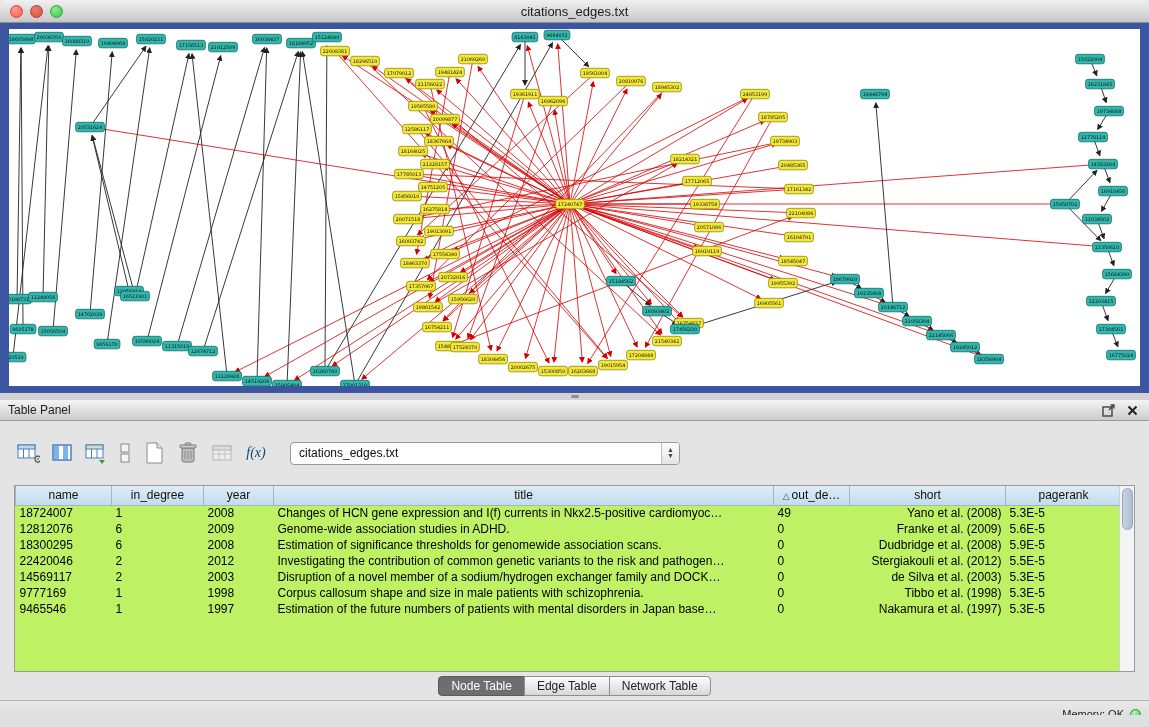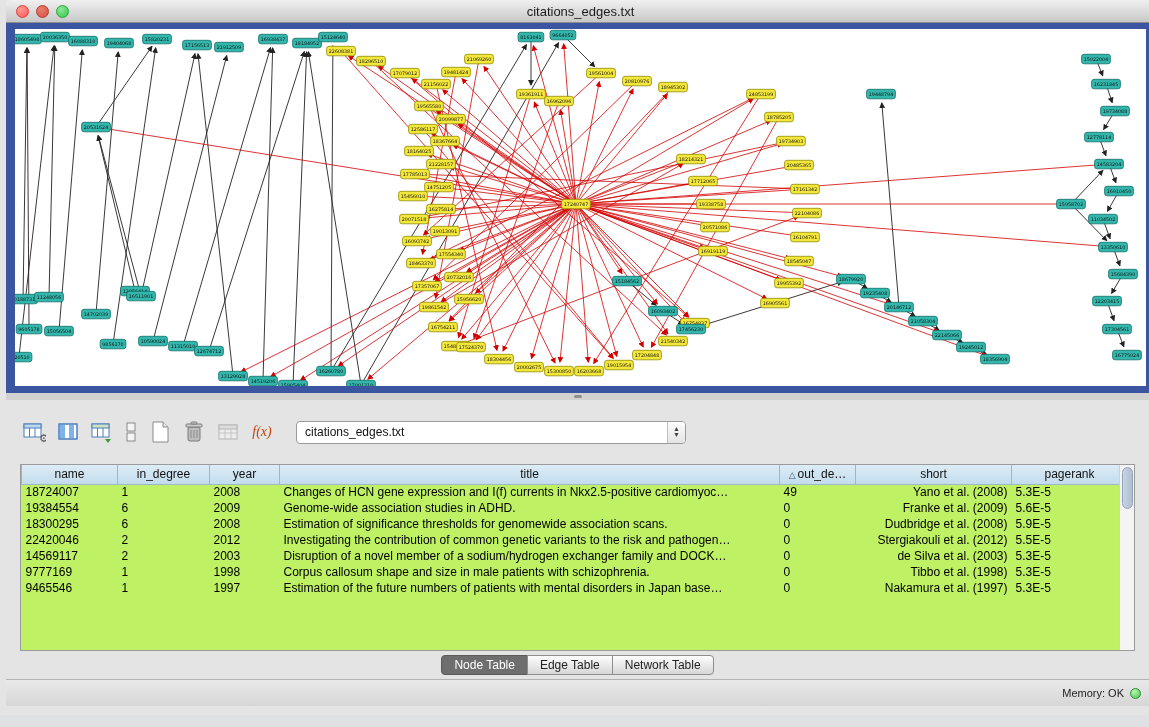--- a/index.html
+++ b/index.html
@@ -1,17 +1,17 @@
 <!DOCTYPE html>
 <html><head>
 <meta charset="utf-8">
 <style>
   html,body{margin:0;padding:0;background:#dfe0e2;}
   *{box-sizing:border-box;}
-  .app{width:1149px;height:715px;position:relative;font-family:"Liberation Sans",sans-serif;background:#e4e4e4;overflow:hidden;padding-left:6px;}
+  .app{width:1149px;height:715px;position:relative;font-family:"Liberation Sans",sans-serif;background:#e4e4e4;overflow:hidden;}
 
   
   .gwin{width:1149px;height:393px;}
   .titlebar{height:23px;background:linear-gradient(#f0f0f0,#c8c8c8);border-bottom:1px solid #8e8e8e;border-radius:5px 5px 0 0;position:relative;display:flex;align-items:center;justify-content:center;}
   .title{font-size:13px;color:#1c1c1c;}
   .lights{position:absolute;left:10px;top:5px;display:flex;gap:7px;}
   .light{width:13px;height:13px;border-radius:50%;border:1px solid rgba(0,0,0,.25);}
   .light.close{background:radial-gradient(circle at 35% 30%,#ff9a94,#fc5753);border-color:#df3e38;}
   .light.min{background:radial-gradient(circle at 35% 30%,#e87e6c,#d95043);border-color:#b23c32;}
   .light.zoom{background:radial-gradient(circle at 35% 30%,#8ce89a,#33c748);border-color:#27aa35;}
@@ -25,21 +25,21 @@
 
   
   .phead{height:21px;background:linear-gradient(#f4f4f4,#cccccc);border-bottom:1px solid #9b9b9b;display:flex;align-items:center;padding:0 8px;}
   .phead .ptitle{font-size:12px;color:#222;flex:0 0 auto;}
   .phead .spacer{flex:1;}
   .phead .hicon{width:18px;height:16px;display:flex;align-items:center;justify-content:center;cursor:pointer;margin-left:6px;}
 
   .toolbar{height:64px;background:#e4e4e4;display:flex;align-items:center;padding-left:14px;}
   .tb{width:28px;height:26px;border:none;background:transparent;padding:1px;margin-right:6px;display:flex;align-items:center;justify-content:center;cursor:pointer;}
   .tb.narrow{width:18px;}
-  .fxbtn{font-family:"Liberation Serif",serif;font-style:italic;font-size:14px;color:#c2410c;}
+  .fxbtn{font-family:"Liberation Serif",serif;font-style:italic;font-size:14px;color:#0c4a6e;}
   .combo{margin-left:14px;width:390px;height:23px;background:#fff;border:1px solid #9a9a9a;border-radius:4px;display:flex;align-items:center;font-size:12px;color:#111;overflow:hidden;}
   .combo .cval{flex:1;padding:0 8px;white-space:nowrap;}
   .combo .cstep{width:18px;height:100%;border-left:1px solid #c0c0c0;display:flex;flex-direction:column;align-items:center;justify-content:center;font-size:7px;line-height:6px;color:#444;background:linear-gradient(#fdfdfd,#e4e4e4);}
 
   .tablewrap{height:187px;margin:0 14px;background:#bef264;border:1px solid #9a9a9a;position:relative;overflow:hidden;}
   table.dt{border-collapse:collapse;table-layout:fixed;width:calc(100% - 15px);font-size:12px;}
   table.dt th{height:19px;font-weight:normal;font-size:12px;color:#111;background:linear-gradient(#ddecf6,#c2dcec);border:1px solid #9fb6c6;border-top:none;padding:0 3px;white-space:nowrap;overflow:hidden;}
   table.dt th .sort{font-size:9px;color:#33506b;margin-right:2px;}
   table.dt td{height:16px;padding:0 4px;white-space:nowrap;overflow:hidden;text-overflow:ellipsis;color:#000;}
   td.c5{text-align:right;}
@@ -667,20 +667,35 @@
             </g>
           </svg>
         </div>
     </div>
   </div>
 
   <div class="splitter">
       <div class="handle"></div>
     </div>
 
+  <div class="phead">
+    <span class="ptitle">Table Panel</span>
+    <span class="spacer"></span>
+    <span class="hicon">
+      <svg width="13" height="13" viewBox="0 0 13 13">
+          <rect x="1" y="3" width="9" height="9" fill="none" stroke="#444" stroke-width="1.4"></rect>
+          <path d="M7 6 L12 1 M8.5 1 H12 V4.5" stroke="#444" stroke-width="1.4" fill="none"></path>
+        </svg>
+    </span>
+    <span class="hicon">
+      <svg width="11" height="11" viewBox="0 0 11 11">
+          <path d="M1.5 1.5 L9.5 9.5 M9.5 1.5 L1.5 9.5" stroke="#222" stroke-width="2"></path>
+        </svg>
+    </span>
+  </div>
 
   <div class="toolbar">
     <button class="tb">
       <svg width="24" height="24" viewBox="0 0 24 24">
           <rect x="2" y="4" width="17" height="13" fill="#fff" stroke="#4a7ebb"></rect>
           <rect x="2" y="4" width="17" height="4" fill="#bcd7ee" stroke="#4a7ebb"></rect>
           <path d="M7.5 8 V17 M13 8 V17" stroke="#4a7ebb"></path>
           <text x="17" y="22" font-size="11" fill="#555">⚙</text>
         </svg>
     </button>
@@ -758,21 +773,21 @@
           <tr>
             <td class="c0">18724007</td>
             <td class="c1">1</td>
             <td class="c2">2008</td>
             <td class="c3">Changes of HCN gene expression and I(f) currents in Nkx2.5-positive cardiomyoc…</td>
             <td class="c4">49</td>
             <td class="c5">Yano et al. (2008)</td>
             <td class="c6">5.3E-5</td>
           </tr>
           <tr>
-            <td class="c0">19384554</td>
+            <td class="c0">12812076</td>
             <td class="c1">6</td>
             <td class="c2">2009</td>
             <td class="c3">Genome-wide association studies in ADHD.</td>
             <td class="c4">0</td>
             <td class="c5">Franke et al. (2009)</td>
             <td class="c6">5.6E-5</td>
           </tr>
           <tr>
             <td class="c0">18300295</td>
             <td class="c1">6</td>

